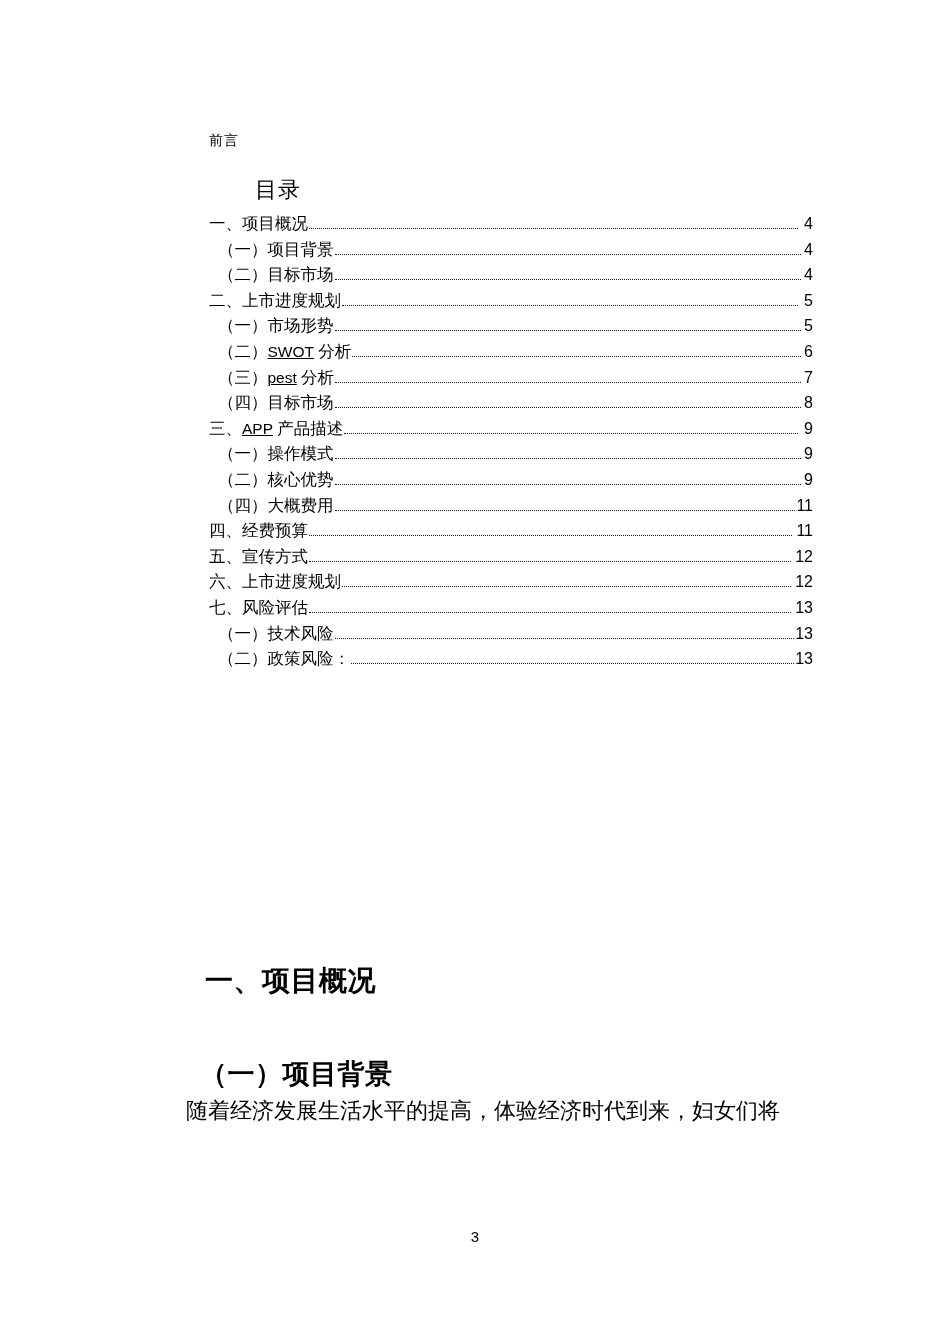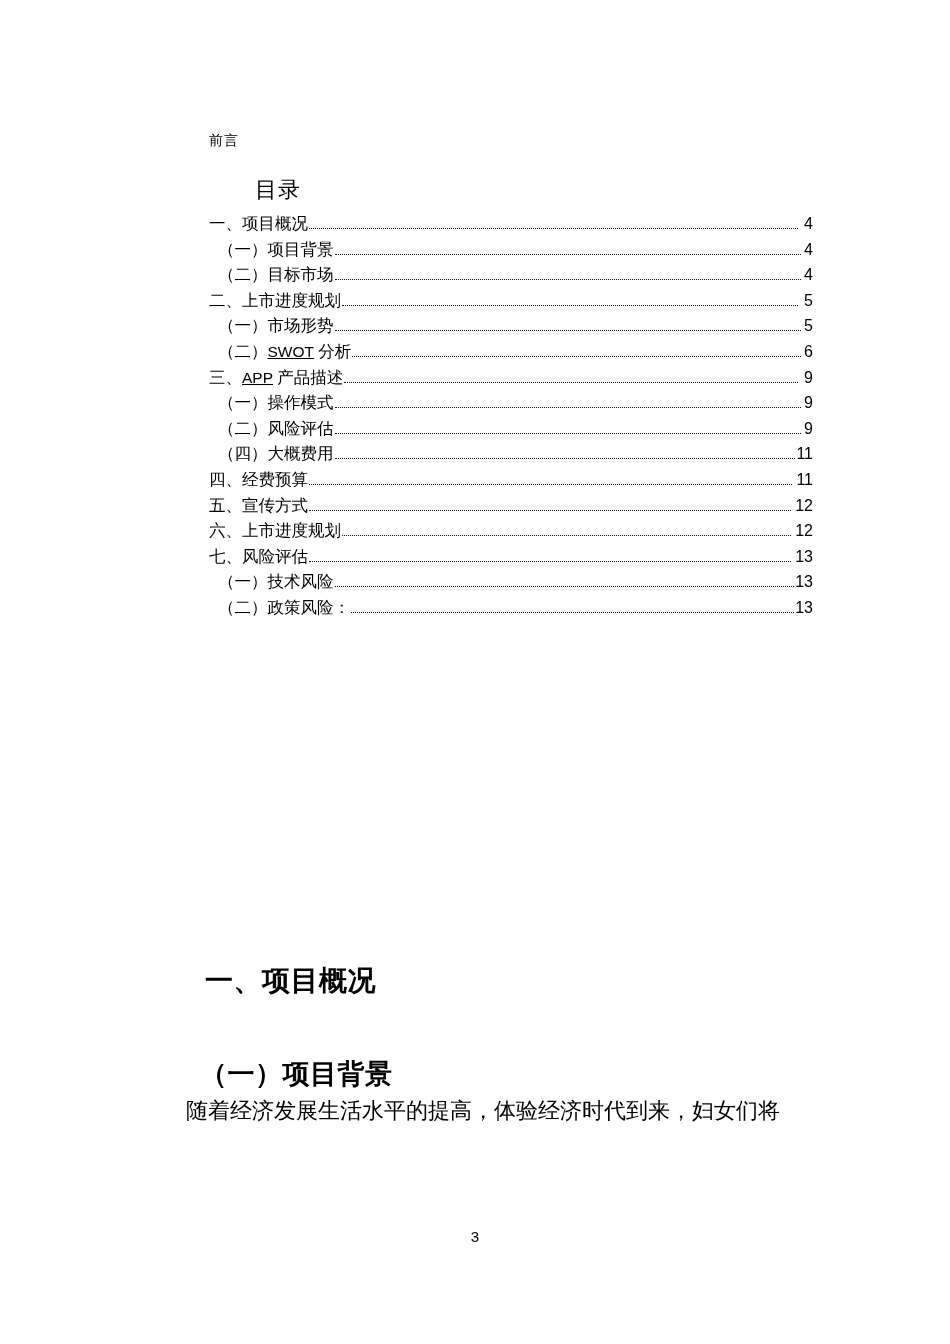--- a/index.html
+++ b/index.html
@@ -179,32 +179,42 @@
       <div class="toc-row lvl2">
         <span class="toc-label">（一）市场形势</span>
         <span class="toc-leader"></span>
         <span class="toc-page">5</span>
       </div>
       <div class="toc-row lvl2">
         <span class="toc-label">（二）<span class="lat">SWOT</span> 分析</span>
         <span class="toc-leader"></span>
         <span class="toc-page">6</span>
       </div>
+      <div class="toc-row lvl2">
+        <span class="toc-label">（三）<span class="lat">pest</span> 分析</span>
+        <span class="toc-leader"></span>
+        <span class="toc-page">7</span>
+      </div>
+      <div class="toc-row lvl2">
+        <span class="toc-label">（四）目标市场</span>
+        <span class="toc-leader"></span>
+        <span class="toc-page">8</span>
+      </div>
       <div class="toc-row lvl1">
         <span class="toc-label">三、<span class="lat">APP</span> 产品描述</span>
         <span class="toc-leader"></span>
         <span class="toc-page">9</span>
       </div>
       <div class="toc-row lvl2">
         <span class="toc-label">（一）操作模式</span>
         <span class="toc-leader"></span>
         <span class="toc-page">9</span>
       </div>
       <div class="toc-row lvl2">
-        <span class="toc-label">（二）风险评估</span>
+        <span class="toc-label">（二）核心优势</span>
         <span class="toc-leader"></span>
         <span class="toc-page">9</span>
       </div>
       <div class="toc-row lvl2">
         <span class="toc-label">（四）大概费用</span>
         <span class="toc-leader"></span>
         <span class="toc-page">11</span>
       </div>
       <div class="toc-row lvl1">
         <span class="toc-label">四、经费预算</span>

